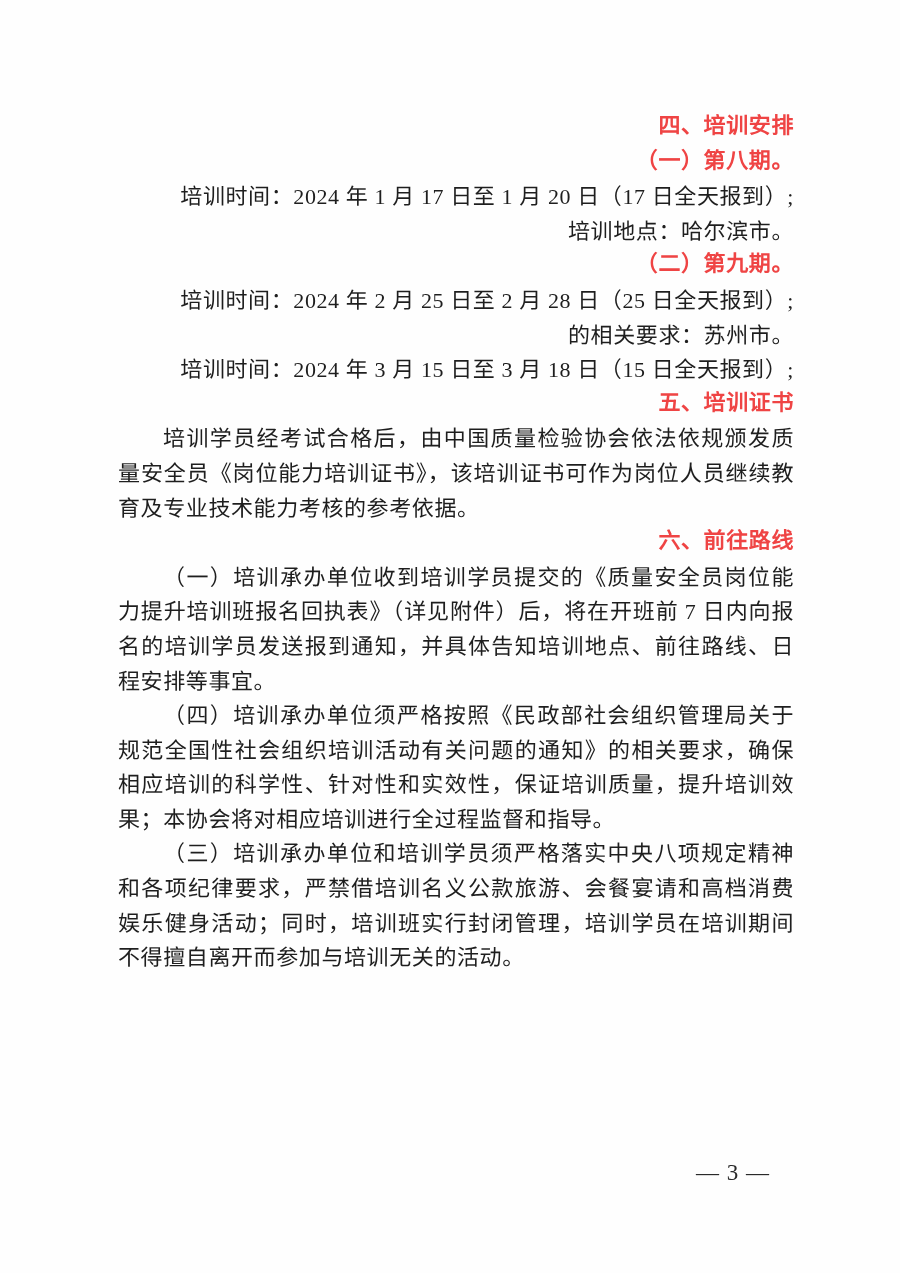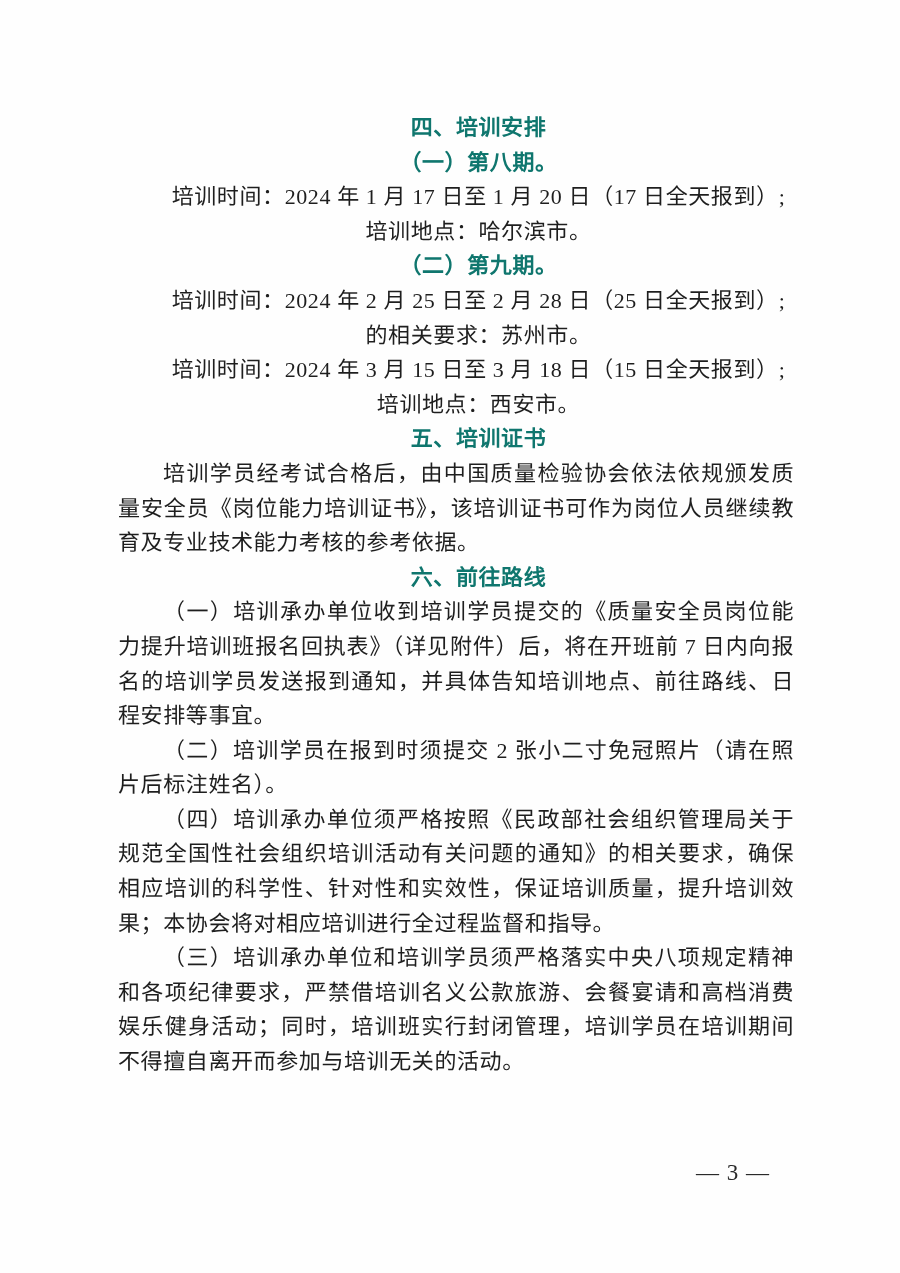--- a/index.html
+++ b/index.html
@@ -29,34 +29,34 @@
     width: 676px;
   }
   .line {
     margin: 0;
     font-size: 22px;
     line-height: 34.6px;
     letter-spacing: 0.6px;
     white-space: normal;
   }
   .heading {
-    font-family: Liberation Sans, sans-serif;
+    font-family: Liberation Mono, monospace;
     font-weight: 700;
-    color: #0f766e;
+    color: #ef4444;
     text-indent: 45px;
-    text-align: center;
+    text-align: right;
   }
   .paragraph {
     text-indent: 45px;
     text-align: justify;
     text-justify: inter-character;
   }
   .paragraph.nowrap {
     white-space: nowrap;
-    text-align: center;
+    text-align: right;
   }
   .footer {
     position: absolute;
     top: 1160px;
     left: 0;
     width: 770px;
     text-align: right;
     font-size: 23px;
     letter-spacing: 1px;
     color: #2a2a2a;
@@ -68,25 +68,23 @@
 <div class="page">
   <div class="content" id="doc-content">
       <p class="line heading">四、培训安排</p>
       <p class="line heading">（一）第八期。</p>
       <p class="line paragraph nowrap">培训时间：2024 年 1 月 17 日至 1 月 20 日（17 日全天报到）;</p>
       <p class="line paragraph nowrap">培训地点：哈尔滨市。</p>
       <p class="line heading">（二）第九期。</p>
       <p class="line paragraph nowrap">培训时间：2024 年 2 月 25 日至 2 月 28 日（25 日全天报到）;</p>
       <p class="line paragraph nowrap">的相关要求：苏州市。</p>
       <p class="line paragraph nowrap">培训时间：2024 年 3 月 15 日至 3 月 18 日（15 日全天报到）;</p>
-      <p class="line paragraph nowrap">培训地点：西安市。</p>
       <p class="line heading">五、培训证书</p>
       <p class="line paragraph">培训学员经考试合格后，由中国质量检验协会依法依规颁发质量安全员《岗位能力培训证书》，该培训证书可作为岗位人员继续教育及专业技术能力考核的参考依据。</p>
       <p class="line heading">六、前往路线</p>
       <p class="line paragraph">（一）培训承办单位收到培训学员提交的《质量安全员岗位能力提升培训班报名回执表》（详见附件）后，将在开班前 7 日内向报名的培训学员发送报到通知，并具体告知培训地点、前往路线、日程安排等事宜。</p>
-      <p class="line paragraph">（二）培训学员在报到时须提交 2 张小二寸免冠照片（请在照片后标注姓名）。</p>
       <p class="line paragraph">（四）培训承办单位须严格按照《民政部社会组织管理局关于规范全国性社会组织培训活动有关问题的通知》的相关要求，确保相应培训的科学性、针对性和实效性，保证培训质量，提升培训效果；本协会将对相应培训进行全过程监督和指导。</p>
       <p class="line paragraph">（三）培训承办单位和培训学员须严格落实中央八项规定精神和各项纪律要求，严禁借培训名义公款旅游、会餐宴请和高档消费娱乐健身活动；同时，培训班实行封闭管理，培训学员在培训期间不得擅自离开而参加与培训无关的活动。</p>
     </div>
   <div class="footer">
     <span>— 3 —</span>
   </div>
 </div>
 
 </body></html>

